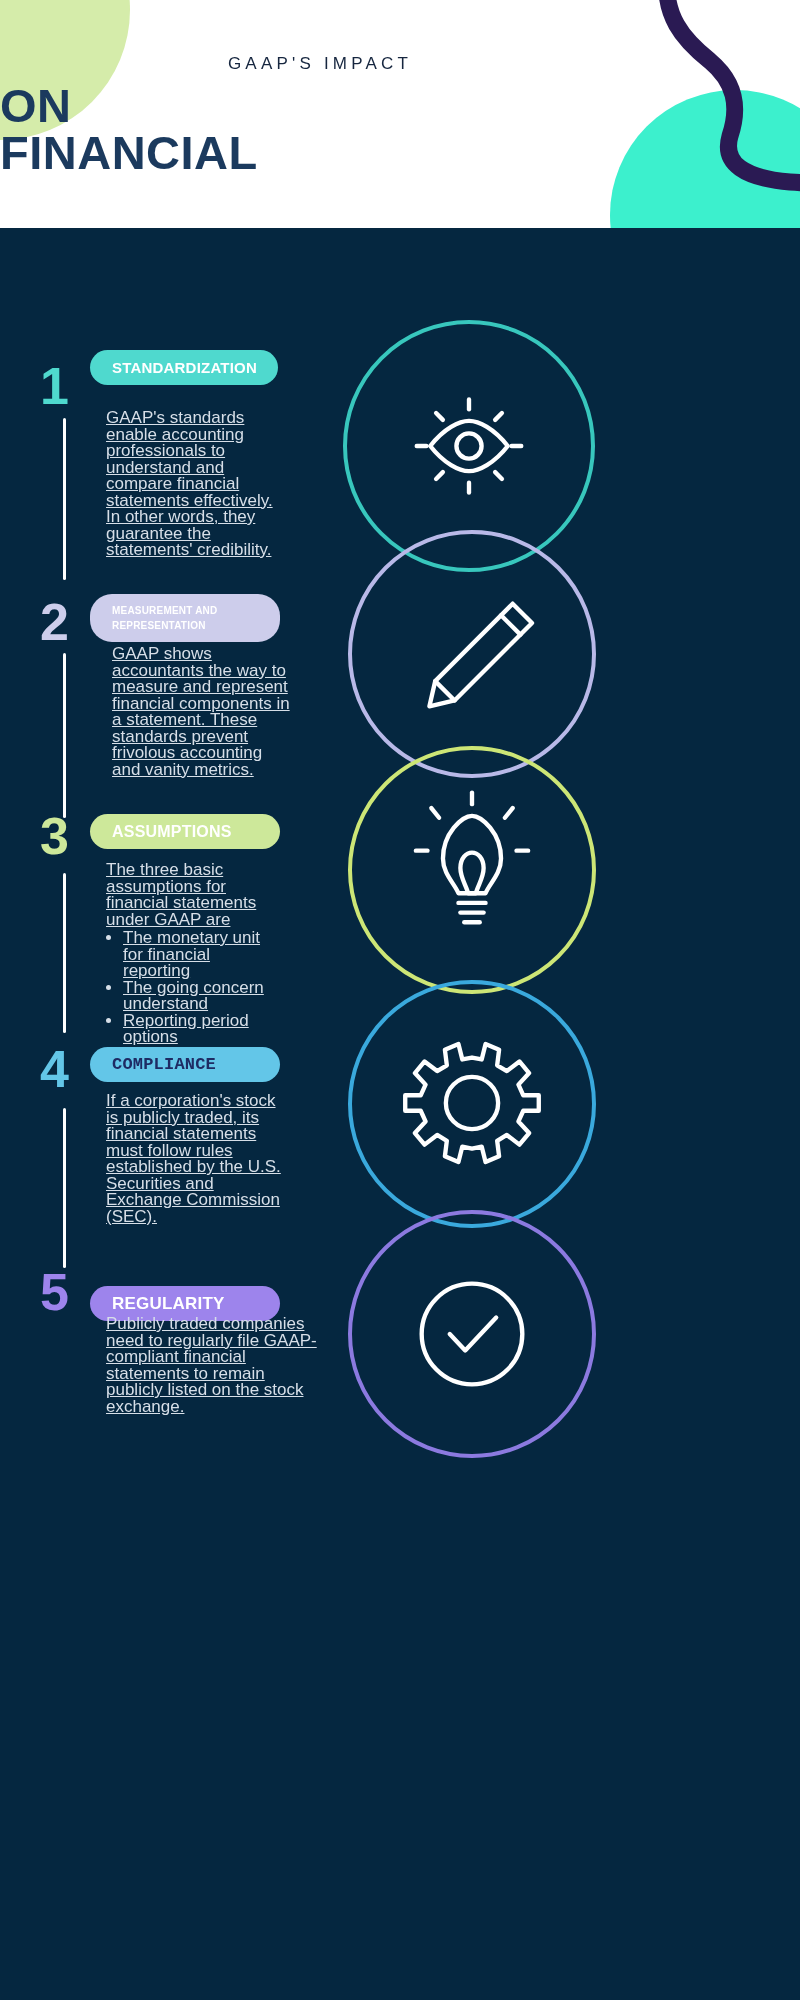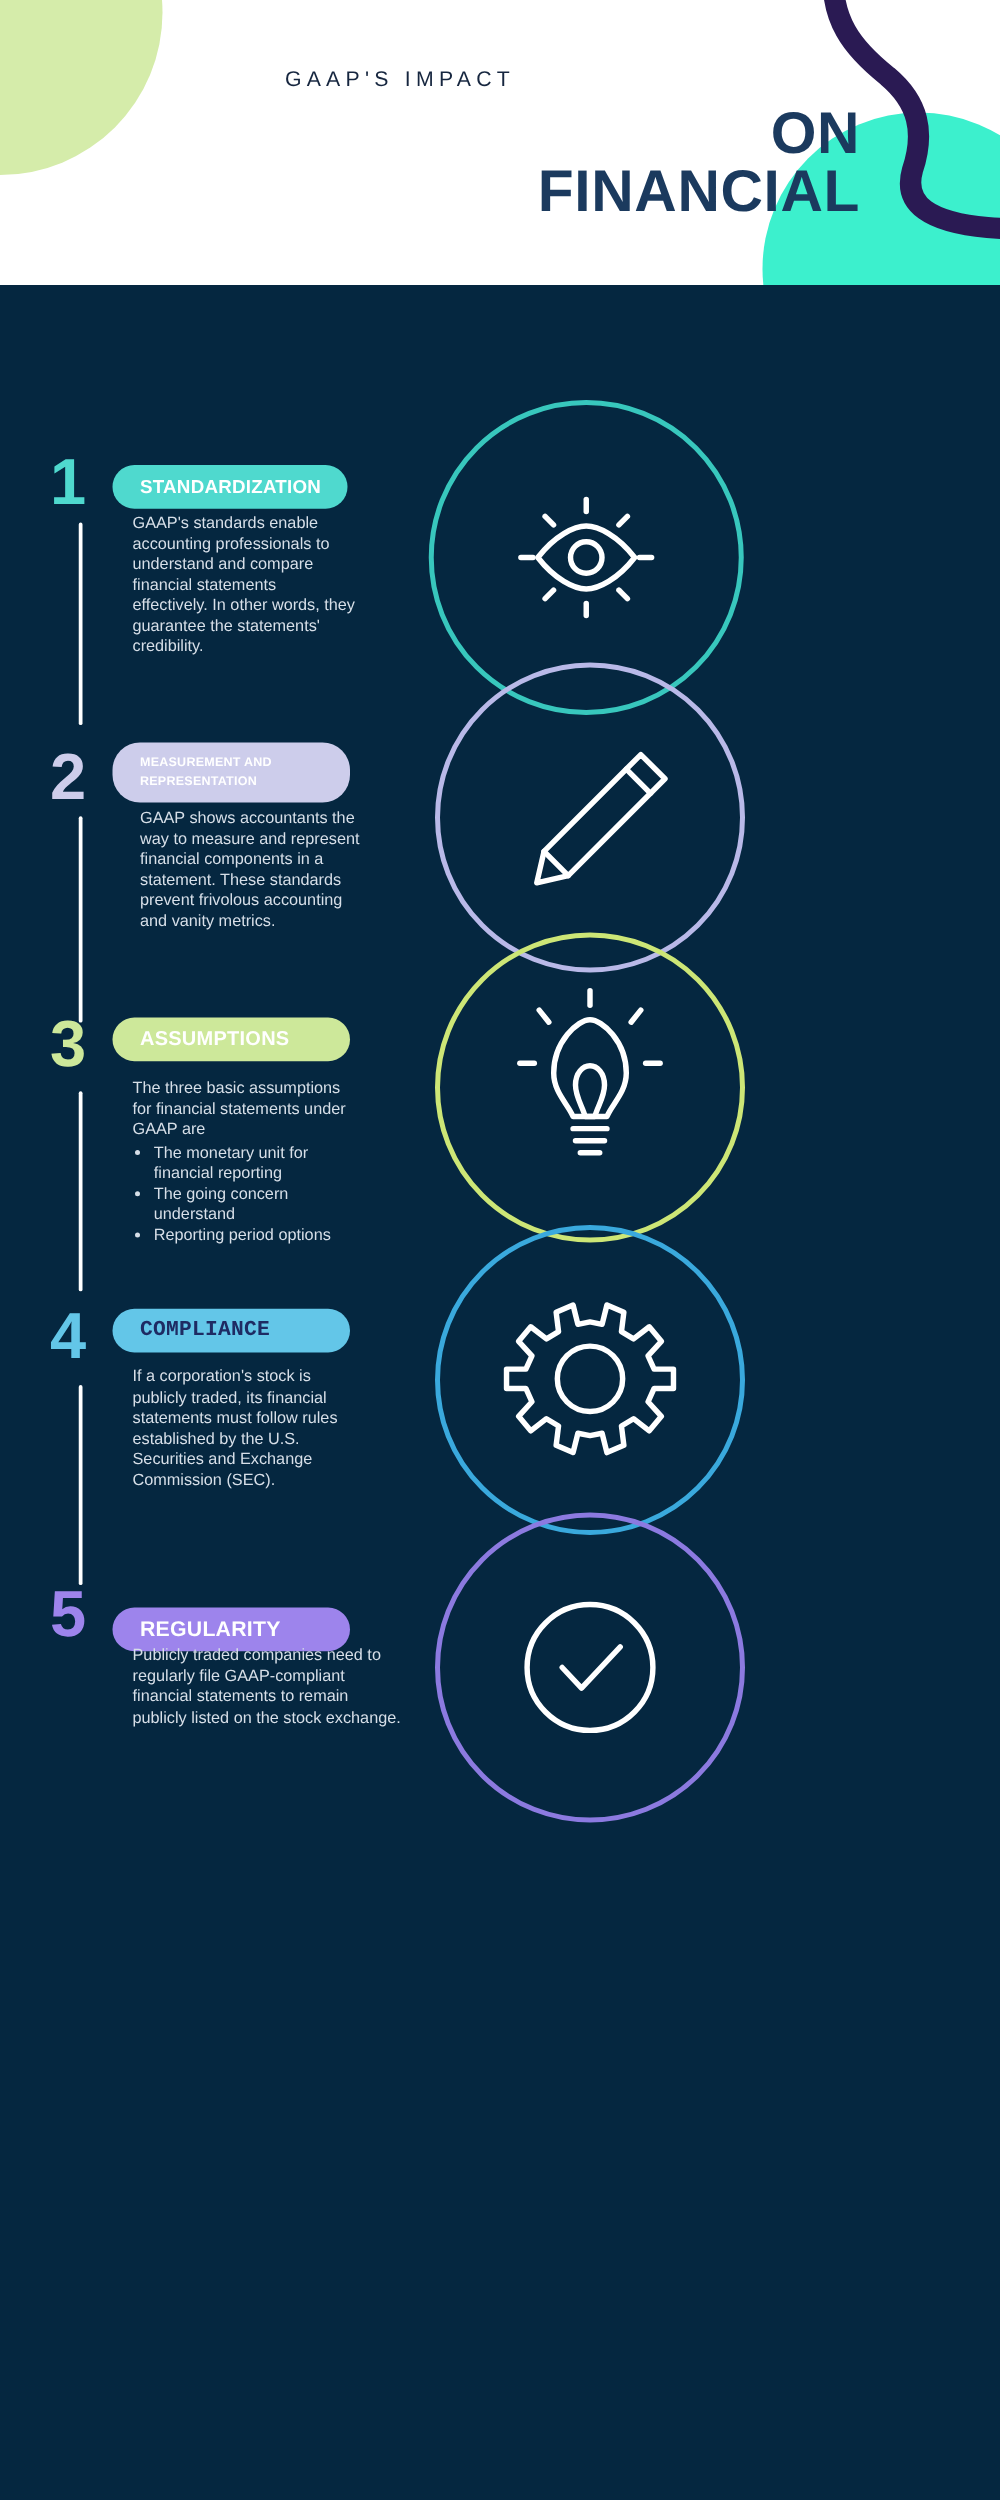--- a/index.html
+++ b/index.html
@@ -27,23 +27,23 @@
   .squiggle{position:absolute;right:-10px;top:-14px;width:220px;height:250px;}
 
   .header-inner{
     position:absolute;left:0;top:0;width:640px;height:292px;
   }
   .kicker{
     position:absolute;left:0;top:54px;width:640px;text-align:center;
     font-size:17px;letter-spacing:4.2px;color:#16263f;font-weight:400;
   }
   .title{
-    position:absolute;left:0;top:82px;width:640px;text-align:right;
+    position:absolute;left:0;top:82px;width:640px;text-align:left;
     font-size:47px;line-height:47px;letter-spacing:0.5px;
-    color:#1b3a5e;font-weight:700;margin-left:48px;
+    color:#1b3a5e;font-weight:700;
   }
   .title .l1{display:block;}
   .title .l2{display:block;}
   .title .l3{display:block;}
 
   
   .body-bg{
     position:absolute;left:0;top:228px;width:800px;height:1772px;
     background:#052740;
   }
@@ -65,21 +65,21 @@
   .badge{
     position:absolute;left:90px;
     border-radius:22px;
     padding:9px 16px 9px 22px;
     font-size:15px;font-weight:700;line-height:17px;
     letter-spacing:0.2px;
     box-sizing:border-box;
   }
   .desc{
     position:absolute;left:106px;width:178px;
-    font-size:13px;line-height:16.5px;color:#d7dfe8;font-weight:400;
+    font-size:17px;line-height:16.5px;color:#d7dfe8;font-weight:400;text-decoration:underline;
   }
   .desc ul{margin:2px 16px 0 0;padding-left:17px;}
   .desc li{margin:0;padding:0;}
 
   
   .circle{
     position:absolute;border-radius:50%;
     background:transparent;box-sizing:border-box;
   }
   .circle svg{position:absolute;left:0;top:0;width:100%;height:100%;}
@@ -109,21 +109,21 @@
 
   <div class="content">
 
     <div class="spine" style="top:190px;height:162px;"></div>
     <div class="spine" style="top:425px;height:165px;"></div>
     <div class="spine" style="top:645px;height:160px;"></div>
     <div class="spine" style="top:880px;height:160px;"></div>
 
     <div class="row" style="top:122px;">
       <div class="num" style="top:10px;color:#4fd9ce;">1</div>
-      <div class="badge" style="top:22px;width:188px;background:#4fd9ce;color:#ffffff;">STANDARDIZATION</div>
+      <div class="badge" style="top:0;width:188px;background:#4fd9ce;color:#ffffff;">STANDARDIZATION</div>
       <div class="desc" style="top:60px;">GAAP's standards enable accounting professionals to understand and compare financial statements effectively. In other words, they guarantee the statements' credibility.</div>
     </div>
 
     <div class="row" style="top:358px;">
       <div class="num" style="top:10px;color:#cdcdeb;">2</div>
       <div class="badge" style="top:8px;width:190px;line-height:15px;font-size:10px;background:#cdcdeb;color:#ffffff;">MEASUREMENT AND REPRESENTATION</div>
       <div class="desc" style="top:60px;left:112px;">GAAP shows accountants the way to measure and represent financial components in a statement. These standards prevent frivolous accounting and vanity metrics.</div>
     </div>
 
     <div class="row" style="top:572px;">

